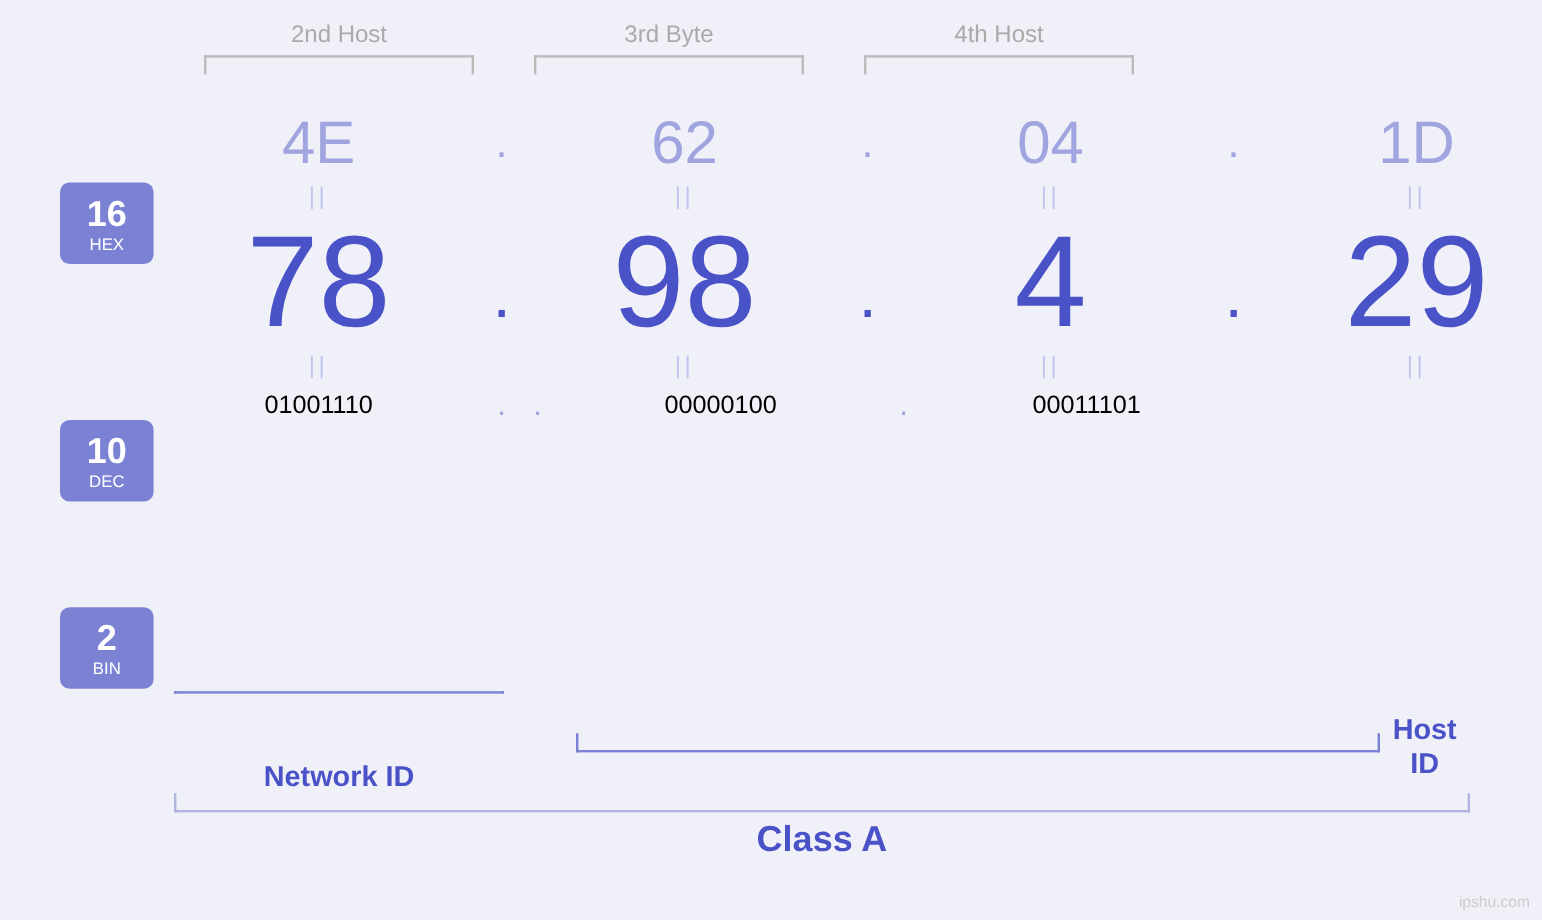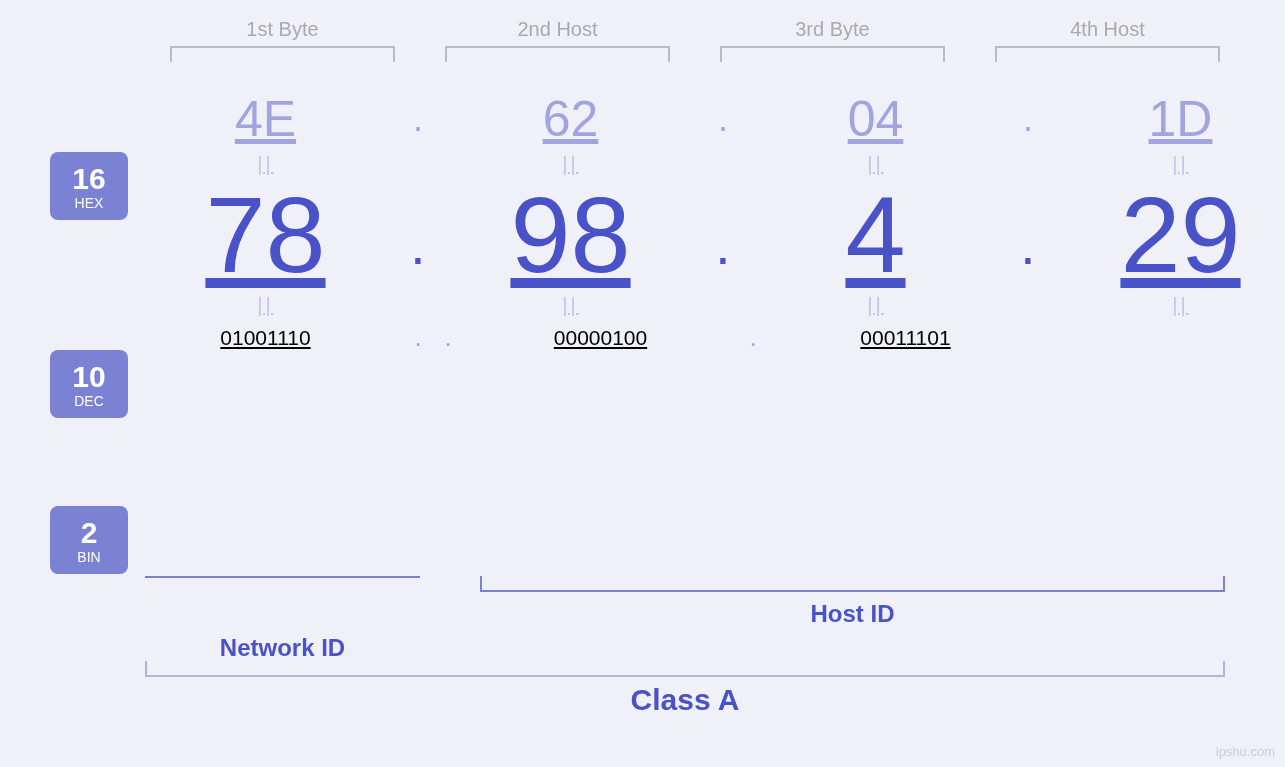--- a/index.html
+++ b/index.html
@@ -102,21 +102,20 @@
     .row-hex {
       display: flex;
       align-items: center;
       padding-top: 28px;
       padding-bottom: 0;
     }
 
     .cell {
       width: 275px;
       text-align: center;
-      text-decoration: underline;
     }
 
     .sep {
       width: 30px;
       text-align: center;
     }
 
     .hex-text { color: #a0a5e0; font-size: 50px; font-weight: 300; }
     .hex-sep  { color: #a0a5e0; font-size: 36px; }
 
@@ -179,21 +178,20 @@
       color: #4a52c8;
       font-size: 24px;
       font-weight: 600;
       margin-top: 8px;
       text-align: center;
     }
 
     .host-id-bracket-wrap {
       flex: 1;
       display: flex;
-      flex-direction: column;
       align-items: center;
       margin-left: 30px;
     }
 
     .class-row {
       margin-left: 145px;
       margin-right: 60px;
     }
 
     .class-line {
@@ -218,24 +216,20 @@
       color: #ccc;
       font-size: 13px;
     }
   </style>
 </head>
 <body>
 
 <div class="full-layout">
 
   <div class="top-headers">
-    <div class="th-col">
-      <div class="th-label">1st Byte</div>
-      <div class="th-bracket"></div>
-    </div>
     <div class="th-col">
       <div class="th-label">2nd Host</div>
       <div class="th-bracket"></div>
     </div>
     <div class="th-col">
       <div class="th-label">3rd Byte</div>
       <div class="th-bracket"></div>
     </div>
     <div class="th-col">
       <div class="th-label">4th Host</div>

